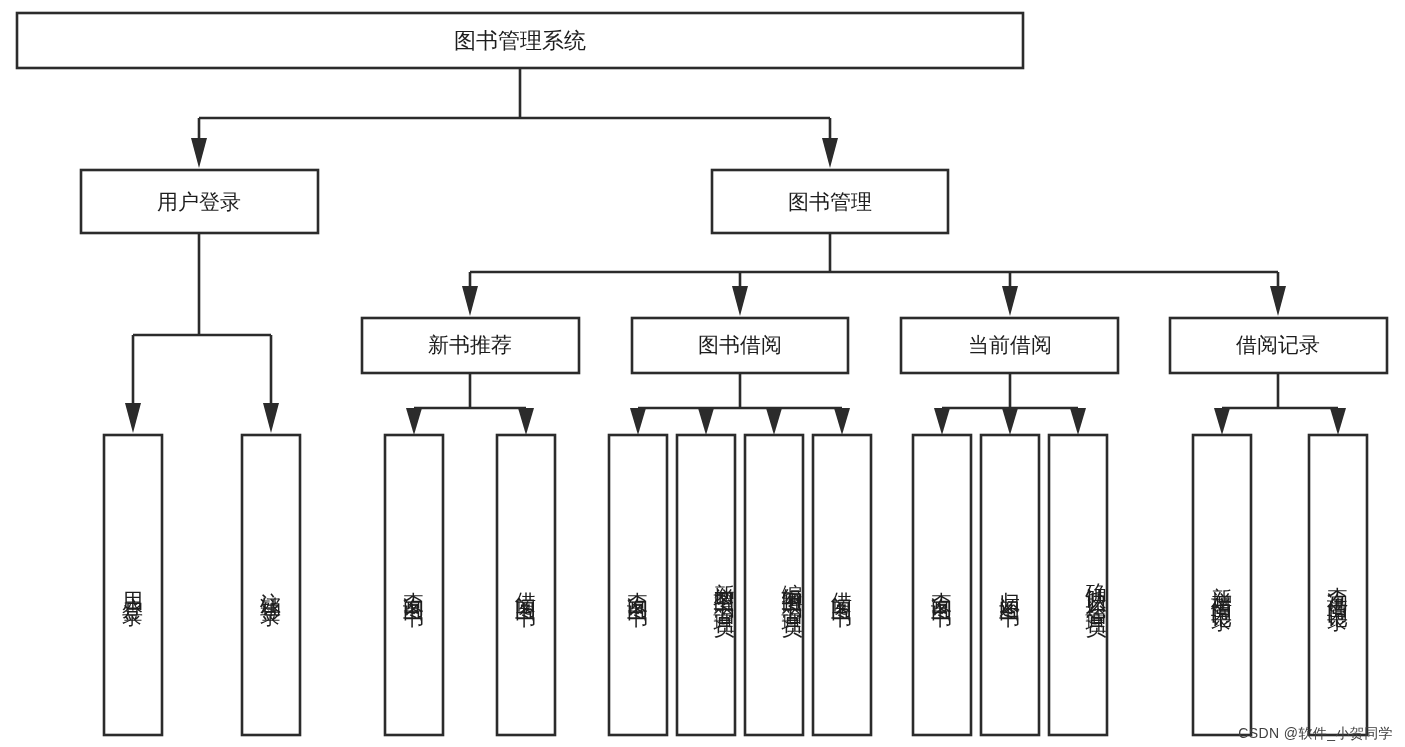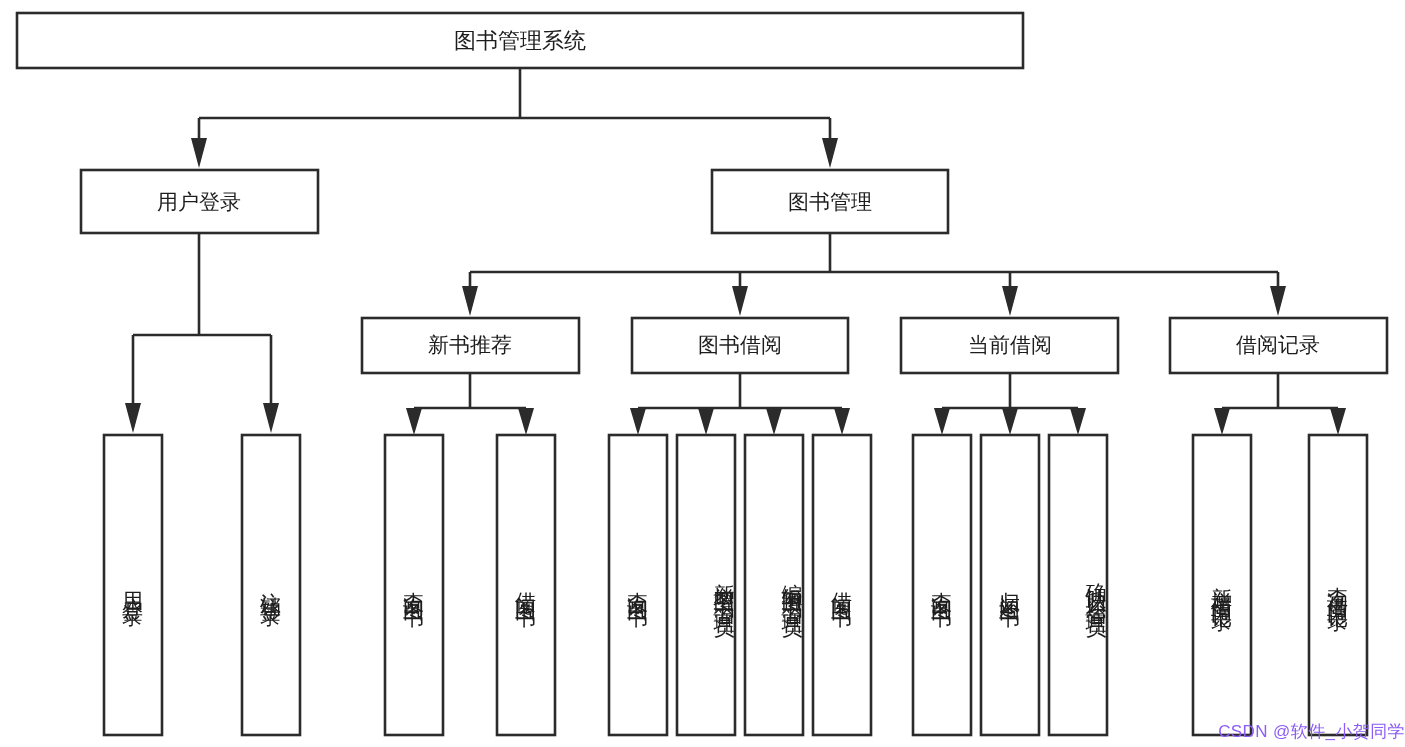--- a/index.html
+++ b/index.html
@@ -68,25 +68,25 @@
     letter-spacing: 5px;
     display: flex;
     align-items: center;
     justify-content: center;
     text-align: center;
     pointer-events: none;
     user-select: none;
   }
   .watermark {
     position: absolute;
-    right: 0;
+    right: 12px;
     bottom: 4px;
     font-family: "Liberation Sans", "DejaVu Sans", sans-serif;
-    font-size: 17px;
-    color: #8b5cf6;
+    font-size: 14px;
+    color: #404040;
     letter-spacing: 0.4px;
     white-space: nowrap;
     user-select: none;
   }
 </style>
 </head>
 <body>
 
 <div id="diagram-root">
 

